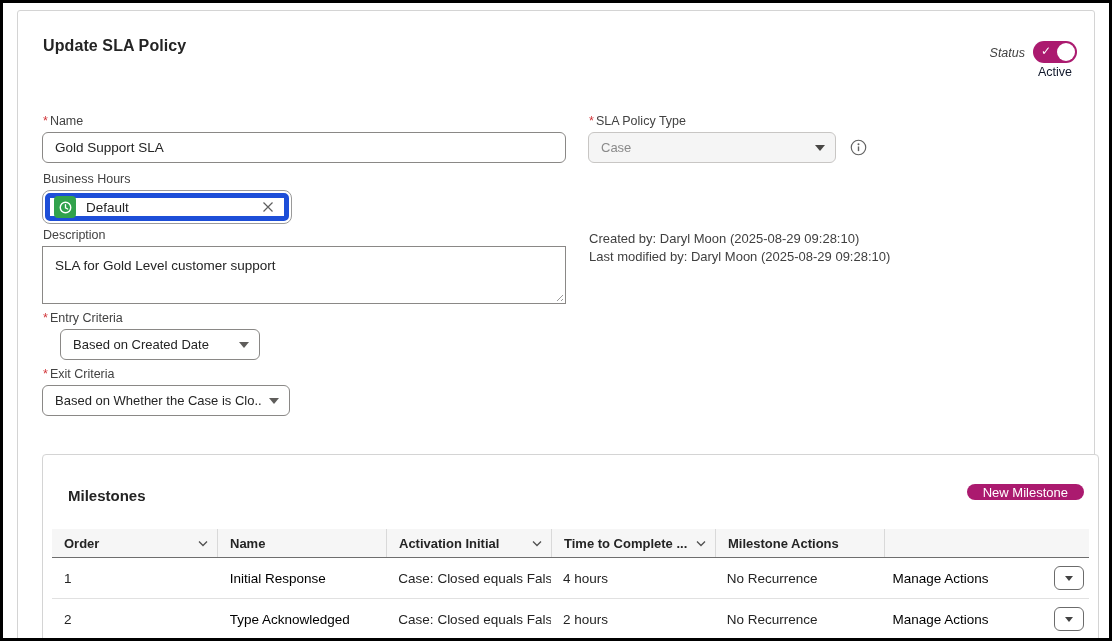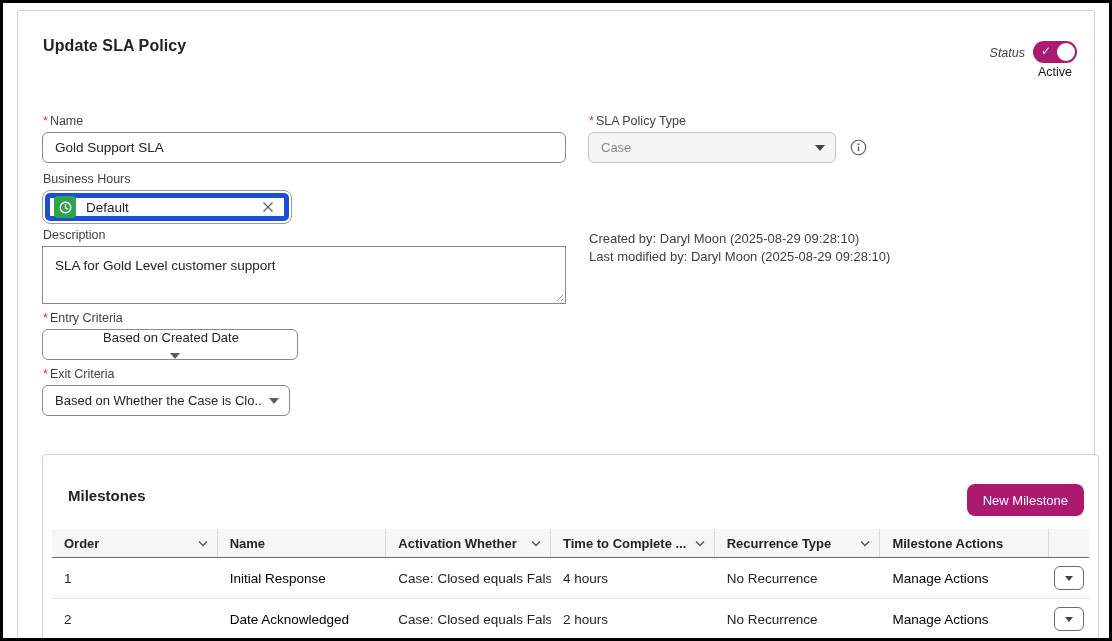--- a/index.html
+++ b/index.html
@@ -75,21 +75,21 @@
   .select-box.disabled .caret { border-top-color:#484644; }
   .meta-text { position:absolute; font-size:13px; color:#3f3f3f; line-height:18px;margin-top:47px; }
   .info-icon { position:absolute; cursor:pointer; }
   
   .mile-card {
     position:absolute; left:24px; top:443px; width:1057px; height:260px;
     border:1px solid #d4d4d4; border-radius:4px; background:#fff;
   }
   .mile-title { position:absolute; left:25px; top:32px; font-size:15px; font-weight:bold; color:#242424; }
   .new-mile-btn {
-    position:absolute; right:14px; top:29px; height:32px; padding:0 16px;
+    position:absolute; right:14px; top:29px; height:16px; padding:0 16px;
     background:#AB1A6F; color:#fff; font-family:inherit; font-size:13px;
     border:none; border-radius:8px; cursor:pointer;
   }
   .table { position:absolute; left:9px; right:9px; top:74px; }
   .thead { display:flex; background:#f6f6f6; border-bottom:1px solid #6e6e6e; height:29px; }
   .th {
     display:flex; align-items:center; padding:0 8px 0 12px;
     font-size:13px; font-weight:bold; color:#242424;
     border-right:1px solid #d9d9d9; cursor:pointer;
   }
@@ -147,21 +147,21 @@
       </div>
     </div>
 
     <div class="field-label" style="left:25px; top:217px;">Description</div>
     <div class="textarea-box" style="left:24px; top:235px; width:524px; height:58px;">
       <span class="ta-text">SLA for Gold Level customer support</span>
       <span class="resize-handle"></span>
     </div>
 
     <div class="field-label" style="left:25px; top:300px;"><span class="req">*</span><span>Entry Criteria</span></div>
-    <div class="select-box" style="left:24px; top:318px; width:256px;flex-direction:column;">
+    <div class="select-box" style="left:42px; top:318px; width:200px;">
       <span class="sel-text">Based on Created Date</span>
       <span class="caret"></span>
     </div>
 
     <div class="field-label" style="left:25px; top:356px;"><span class="req">*</span><span>Exit Criteria</span></div>
     <div class="select-box" style="left:24px; top:374px; width:248px;">
       <span class="sel-text">Based on Whether the Case is Clo...</span>
       <span class="caret"></span>
     </div>
 
@@ -190,33 +190,27 @@
           <div class="th c0">
             <span class="th-label">Order</span>
             <span class="chev"><svg width="12" height="9" viewBox="0 0 12 9">
                   <path d="M2 2.5 L6 6.5 L10 2.5" fill="none" stroke="#505050" stroke-width="1.3"></path>
                 </svg></span>
           </div>
           <div class="th c1">
             <span class="th-label">Name</span>
           </div>
           <div class="th c2">
-            <span class="th-label">Activation Whether</span>
+            <span class="th-label">Activation Initial</span>
             <span class="chev"><svg width="12" height="9" viewBox="0 0 12 9">
                   <path d="M2 2.5 L6 6.5 L10 2.5" fill="none" stroke="#505050" stroke-width="1.3"></path>
                 </svg></span>
           </div>
           <div class="th c3">
             <span class="th-label">Time to Complete ...</span>
-            <span class="chev"><svg width="12" height="9" viewBox="0 0 12 9">
-                  <path d="M2 2.5 L6 6.5 L10 2.5" fill="none" stroke="#505050" stroke-width="1.3"></path>
-                </svg></span>
-          </div>
-          <div class="th c4">
-            <span class="th-label">Recurrence Type</span>
             <span class="chev"><svg width="12" height="9" viewBox="0 0 12 9">
                   <path d="M2 2.5 L6 6.5 L10 2.5" fill="none" stroke="#505050" stroke-width="1.3"></path>
                 </svg></span>
           </div>
           <div class="th c5">
             <span class="th-label">Milestone Actions</span>
           </div>
           <div class="th c6"></div>
         </div>
 
@@ -229,21 +223,21 @@
           <div class="td c5"><span class="link">Manage Actions</span></div>
           <div class="td c6">
             <span class="row-menu-btn">
                 <span class="tri"></span>
               </span>
           </div>
         </div>
 
         <div class="trow">
           <div class="td c0">2</div>
-          <div class="td c1"><span class="link">Date Acknowledged</span></div>
+          <div class="td c1"><span class="link">Type Acknowledged</span></div>
           <div class="td c2">Case: Closed equals False</div>
           <div class="td c3">2 hours</div>
           <div class="td c4">No Recurrence</div>
           <div class="td c5"><span class="link">Manage Actions</span></div>
           <div class="td c6">
             <span class="row-menu-btn">
                 <span class="tri"></span>
               </span>
           </div>
         </div>

